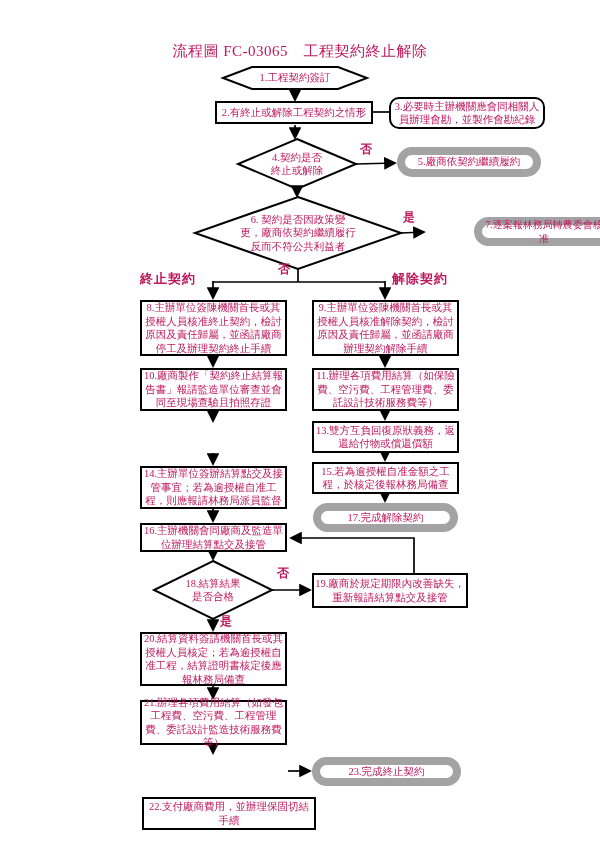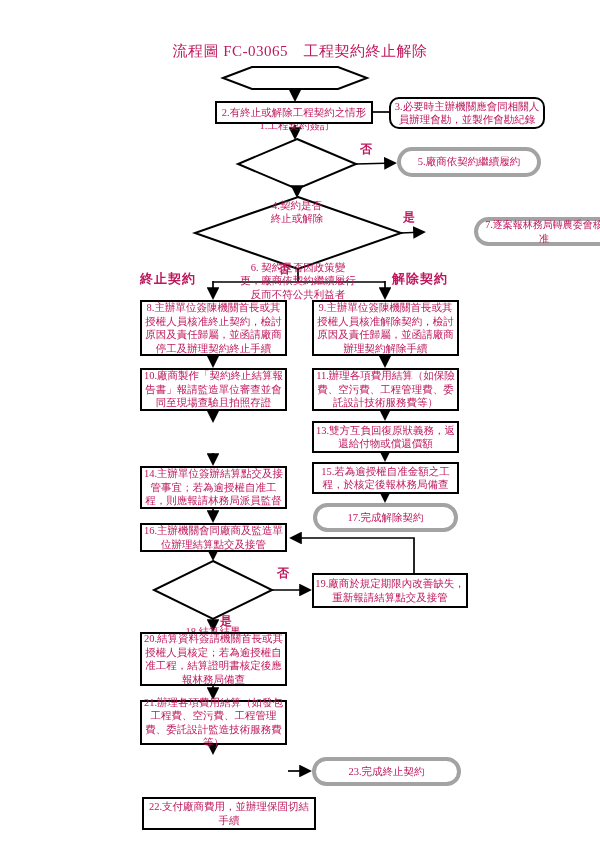--- a/index.html
+++ b/index.html
@@ -11,22 +11,22 @@
   #connectors{position:absolute;left:0;top:0;width:600px;height:848px;}
   .title{
     position:absolute;left:0;top:42px;width:600px;text-align:center;
     font-size:15px;font-weight:normal;letter-spacing:.5px;
   }
   .rect,.stadium,.dtext,.htext{
     position:absolute;display:flex;align-items:center;justify-content:center;
     text-align:center;font-size:10.5px;line-height:13.5px;box-sizing:border-box;
   }
   .rect{border:2px solid #000;background:#fff;padding:0 1px;}
-  .stadium{border:4px solid #a3a3a3;background:#fff;border-radius:999px;padding:0 3px;}
-  .dtext,.htext{white-space:pre-line;background:transparent;margin-top:48px;}
+  .stadium{border:8px solid #a3a3a3;background:#fff;border-radius:999px;padding:0 3px;}
+  .dtext,.htext{white-space:pre-line;background:transparent;}
   .elabel{
     position:absolute;font-weight:bold;font-size:12px;line-height:13px;
   }
   .branchlabel{
     position:absolute;font-weight:bold;font-size:13px;line-height:14px;letter-spacing:1px;
   }
   .small{font-size:10px;margin-left:48px;}
 </style>
 </head>
 <body>

